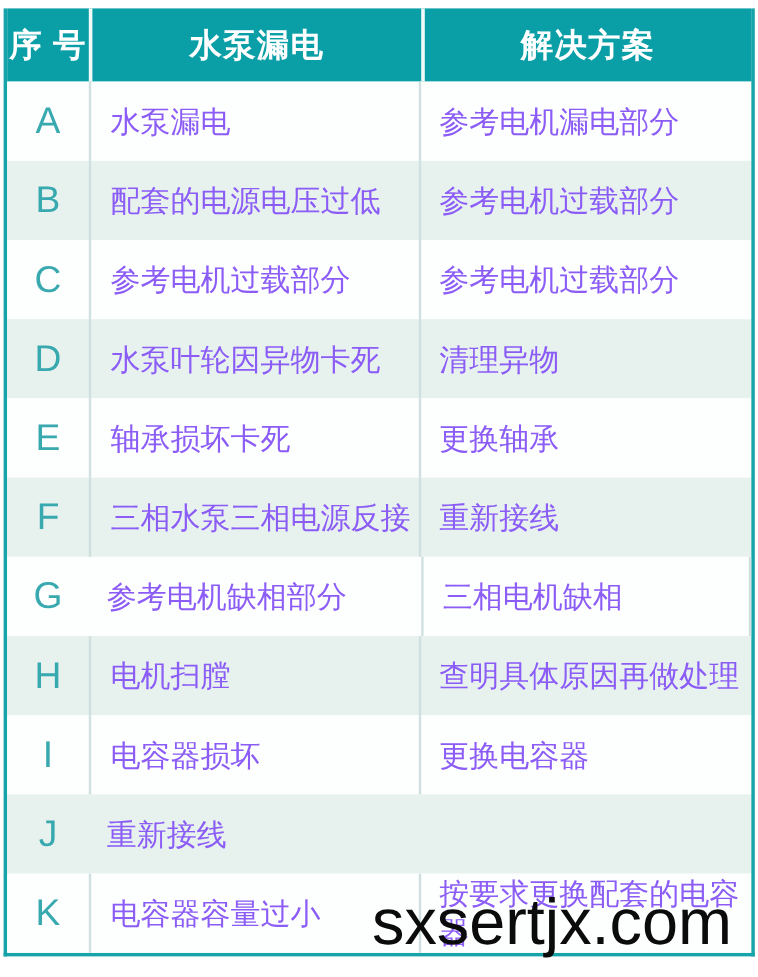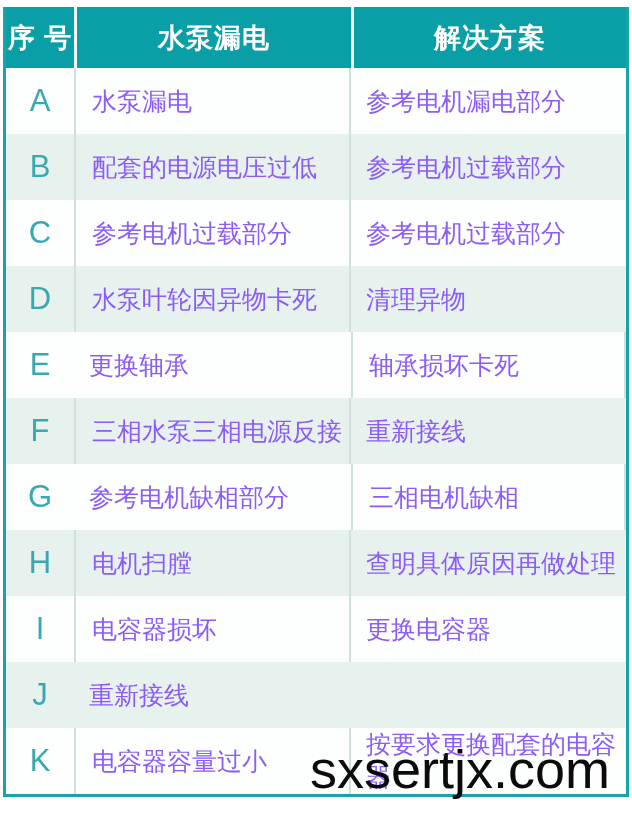--- a/index.html
+++ b/index.html
@@ -106,22 +106,22 @@
           <div class="td td-cause">参考电机过载部分</div>
           <div class="td td-solution">参考电机过载部分</div>
         </div>
         <div class="tr alt">
           <div class="td td-id">D</div>
           <div class="td td-cause">水泵叶轮因异物卡死</div>
           <div class="td td-solution">清理异物</div>
         </div>
         <div class="tr">
           <div class="td td-id">E</div>
+          <div class="td td-cause">轴承损坏卡死</div>
           <div class="td td-solution">更换轴承</div>
-          <div class="td td-cause">轴承损坏卡死</div>
         </div>
         <div class="tr alt">
           <div class="td td-id">F</div>
           <div class="td td-cause">三相水泵三相电源反接</div>
           <div class="td td-solution">重新接线</div>
         </div>
         <div class="tr">
           <div class="td td-id">G</div>
           <div class="td td-solution">参考电机缺相部分</div>
           <div class="td td-cause">三相电机缺相</div>

